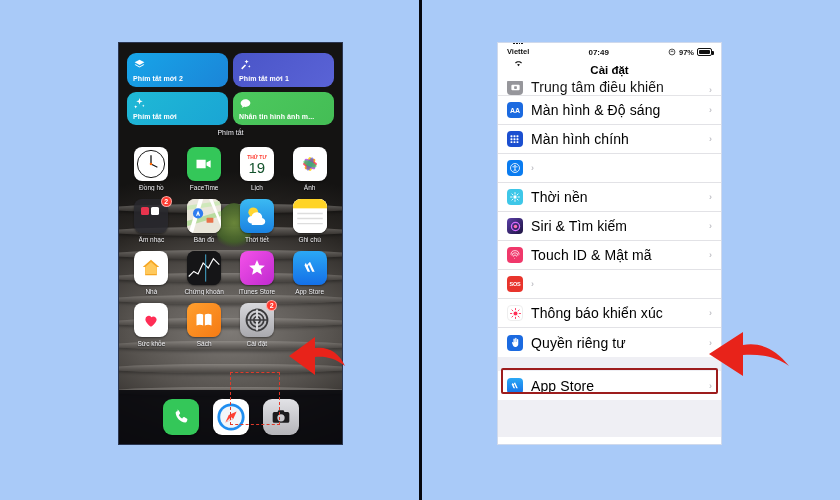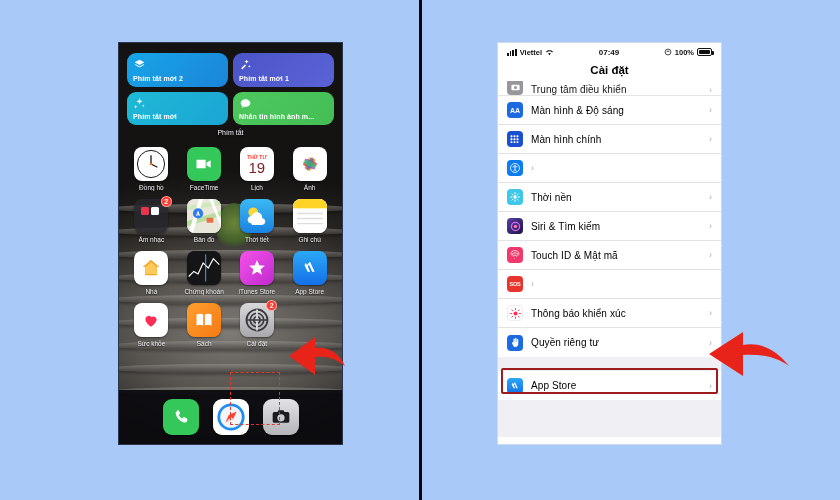--- a/index.html
+++ b/index.html
@@ -134,21 +134,21 @@
     width: 225px; height: 403px;
     background: #ffffff;
     border: 1px solid #cfd9ec;
     overflow: hidden;
   }
   .statusbar {
     height: 18px; display: flex; align-items: center;
     padding: 0 9px; font-size: 7.5px; font-weight: 700; color: #111;
     background: #fff;
   }
-  .sb-left { display: flex; align-items: center; gap: 3px; }
+  .sb-left { display: flex; align-items: center; gap: 3px; flex-direction: column; }
   .sb-center { flex: 1; text-align: center; font-size: 8px; }
   .sb-right { display: flex; align-items: center; gap: 3px; }
   .sig { display: flex; align-items: flex-end; gap: 1px; height: 7px; }
   .sig i { width: 1.7px; background: #111; display:block; }
   .sig i:nth-child(1){height:3px} .sig i:nth-child(2){height:4.5px}
   .sig i:nth-child(3){height:6px} .sig i:nth-child(4){height:7px}
   .batt {
     width: 15px; height: 7.5px; border: 1px solid #111; border-radius: 2px;
     position: relative; padding: 1px;
   }
@@ -170,21 +170,21 @@
     background: #fff;
   }
   .srow:last-child { border-bottom: none; }
   .srow.clipped { height: 15px; align-items: flex-end; opacity: .92; }
   .srow-ico {
     width: 16px; height: 16px; border-radius: 4px; flex: none;
     display: flex; align-items: center; justify-content: center;
     font-size: 7px; color: #fff; font-weight: 700;
     overflow: hidden;
   }
-  .srow-label { flex: 1; font-size: 10px; color: #000; letter-spacing: .1px; }
+  .srow-label { flex: 1; font-size: 14px; color: #000; letter-spacing: .1px; }
   .chev { color: #c3c3c8; font-size: 9px; font-weight: 600; }
   .gap { height: 14px; background: #efeff4; }
 
   .hl-box-right {
     position: absolute; left: 3px; right: 3px;
     height: 26px;
     border: 2.2px solid #9d1d1d;
     border-radius: 2px;
     pointer-events: none;
     z-index: 8;
@@ -265,21 +265,21 @@
           <svg viewBox="0 0 24 24" width="20" height="20" fill="#fff">
               <path d="M3 7h11v10H3V7zm12 3.2l5-2.8v9.2l-5-2.8v-3.6z"></path>
             </svg>
         </div>
         <div class="app-name">FaceTime</div>
       </div>
 
       <div class="app">
         <div class="app-ico" style="background:#fff; flex-direction:column;">
           <div style="font-size:5px;color:#ff3b30;font-weight:700;line-height:1;margin-top:3px;">THỨ TƯ</div>
-          <div style="font-size:15px;color:#7f1d1d;font-weight:400;line-height:1.05;">19</div>
+          <div style="font-size:15px;color:#14532d;font-weight:400;line-height:1.05;">19</div>
         </div>
         <div class="app-name">Lịch</div>
       </div>
 
       <div class="app">
         <div class="app-ico" style="background:#fff;">
           <svg viewBox="0 0 40 40" width="28" height="28">
             <g transform="translate(20,20)">
               <ellipse rx="4" ry="10" fill="#ffcc00" opacity=".85"></ellipse>
               <ellipse rx="4" ry="10" fill="#ff9500" opacity=".85" transform="rotate(45)"></ellipse>
@@ -465,21 +465,21 @@
         <svg width="9" height="8" viewBox="0 0 12 10" fill="#111">
             <path d="M6 9.2L4.1 7.1c1-.9 2.7-.9 3.8 0L6 9.2zM2.5 5.5C4.4 3.7 7.6 3.7 9.5 5.5l1.1-1.2C8.1 1.9 3.9 1.9 1.4 4.3l1.1 1.2z"></path>
           </svg>
       </div>
       <div class="sb-center">07:49</div>
       <div class="sb-right">
         <svg width="8" height="8" viewBox="0 0 12 12" fill="none" stroke="#111" stroke-width="1.1">
             <circle cx="6" cy="6" r="4.4"></circle>
             <path d="M4.3 6.2a1.7 1.7 0 013.4 0"></path>
           </svg>
-        <span>100%</span>
+        <span>97%</span>
         <span class="batt">
             <span style="width:97%"></span>
           </span>
       </div>
     </div>
 
     <div class="navtitle">Cài đặt</div>
 
     <div class="settings-list">
 

